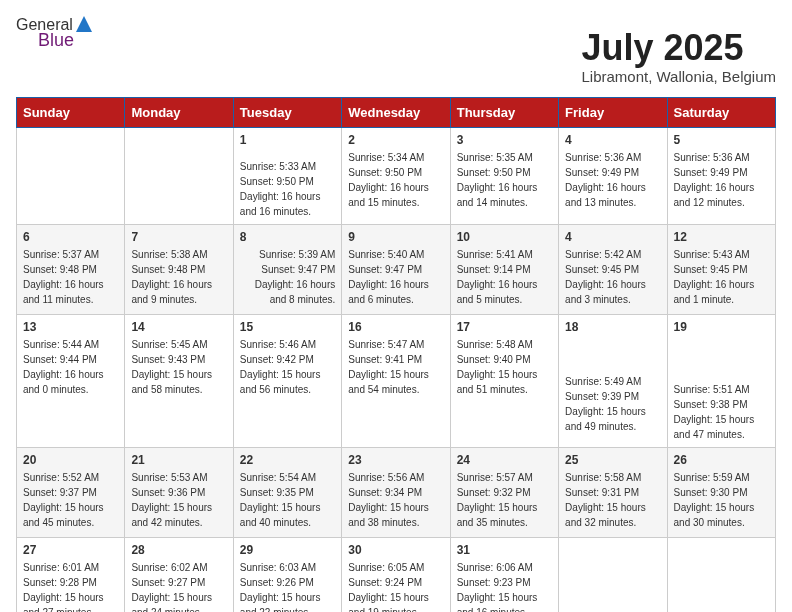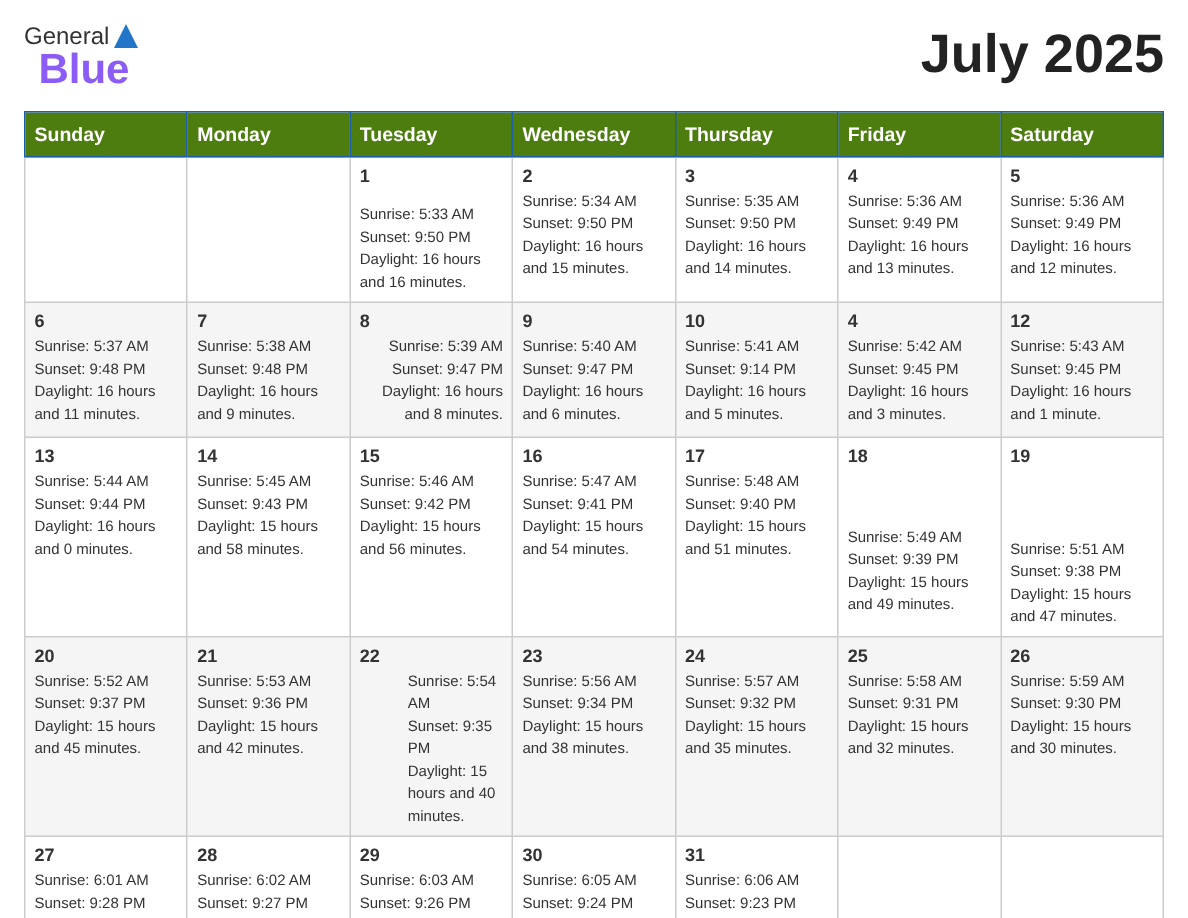--- a/index.html
+++ b/index.html
@@ -21,38 +21,39 @@
       flex-direction: column;
       align-items: center;
     }
     .logo-general { color: #333; }
     .logo-blue { color: #1a6abf; }
     .logo-row {
       display: flex;
       align-items: center;
     }
     .title-area {
+      margin-top: 12px;
     }
     .month-title {
       font-size: 36px;
       font-weight: bold;
       color: #222;
       line-height: 1.1;
     }
     .location {
       font-size: 15px;
       color: #444;
     }
     .calendar {
       width: 100%;
       border-collapse: collapse;
       border: 1px solid #ccc;
     }
     .calendar th {
-      background: #4d7c0f;
+      background: #b91c1c;
       color: #fff;
       font-size: 13px;
       font-weight: bold;
       padding: 7px 6px;
       text-align: left;
       border: 1px solid #1a5fa8;
       margin-left: 24px;
     }
     .calendar td {
       vertical-align: top;
@@ -86,24 +87,25 @@
 <body>
 
 <div class="header">
   <div class="logo">
     <div class="logo-row">
       <span class="logo-general">General</span>
       <svg width="20" height="20" viewBox="0 0 20 20" style="margin-left:1px;margin-top:-2px;">
         <polygon points="2,18 10,2 18,18" fill="#2176c7"></polygon>
       </svg>
     </div>
-    <span class="logo-blue" style="font-size:28px;font-weight:bold;color:#8b5cf6;margin-top:-4px;padding-left:2px;">Blue</span>
+    <span class="logo-blue" style="font-size:18px;font-weight:normal;color:#701a75;margin-top:-4px;padding-left:2px;">Blue</span>
   </div>
   <div class="title-area">
     <div class="month-title">July 2025</div>
+    <div class="location">Libramont, Wallonia, Belgium</div>
   </div>
 </div>
 
 <table class="calendar">
   <thead>
     <tr>
     <th>Sunday</th>
         <th>Monday</th>
         <th>Tuesday</th>
         <th>Wednesday</th>
@@ -243,21 +245,21 @@
 Daylight: 15 hours and 45 minutes.</div>
         </td>
         <td>
           <span class="day-num">21</span>
           <div class="day-info" style="white-space: pre-line;">Sunrise: 5:53 AM
 Sunset: 9:36 PM
 Daylight: 15 hours and 42 minutes.</div>
         </td>
         <td>
           <span class="day-num">22</span>
-          <div class="day-info" style="white-space: pre-line; margin-left: 32px;">Sunrise: 5:54 AM
+          <div class="day-info" style="white-space: pre-line;">Sunrise: 5:54 AM
 Sunset: 9:35 PM
 Daylight: 15 hours and 40 minutes.</div>
         </td>
         <td>
           <span class="day-num">23</span>
           <div class="day-info" style="white-space: pre-line;">Sunrise: 5:56 AM
 Sunset: 9:34 PM
 Daylight: 15 hours and 38 minutes.</div>
         </td>
         <td>

